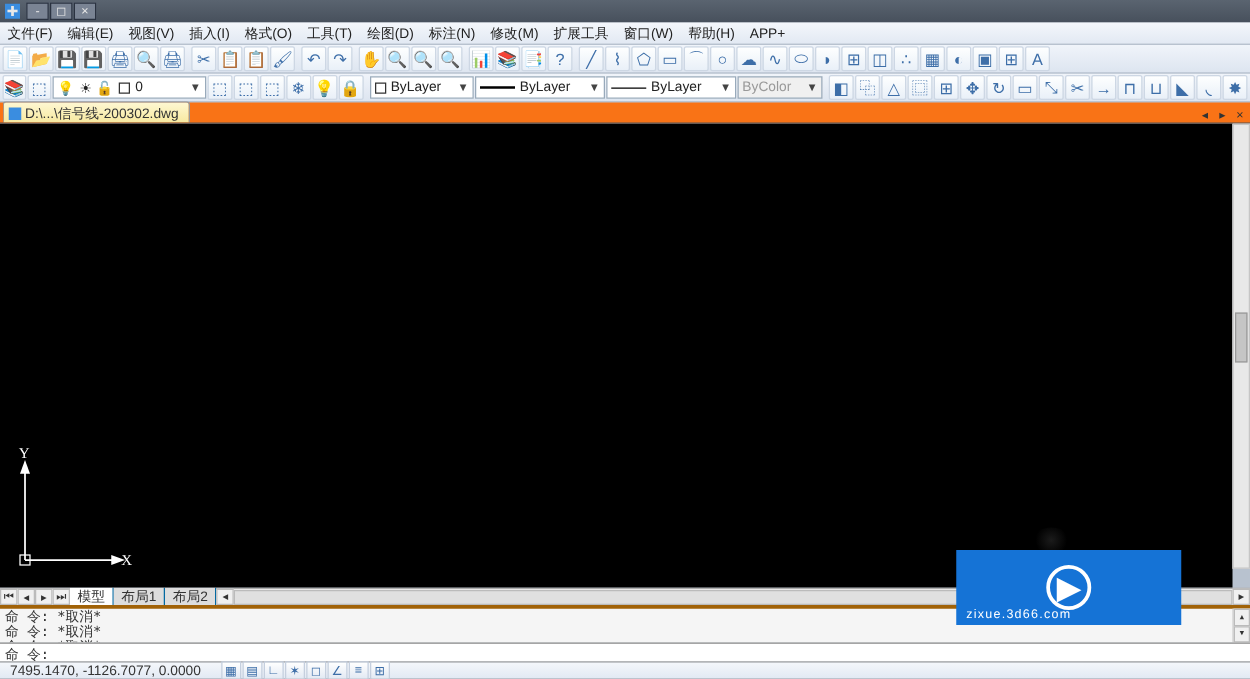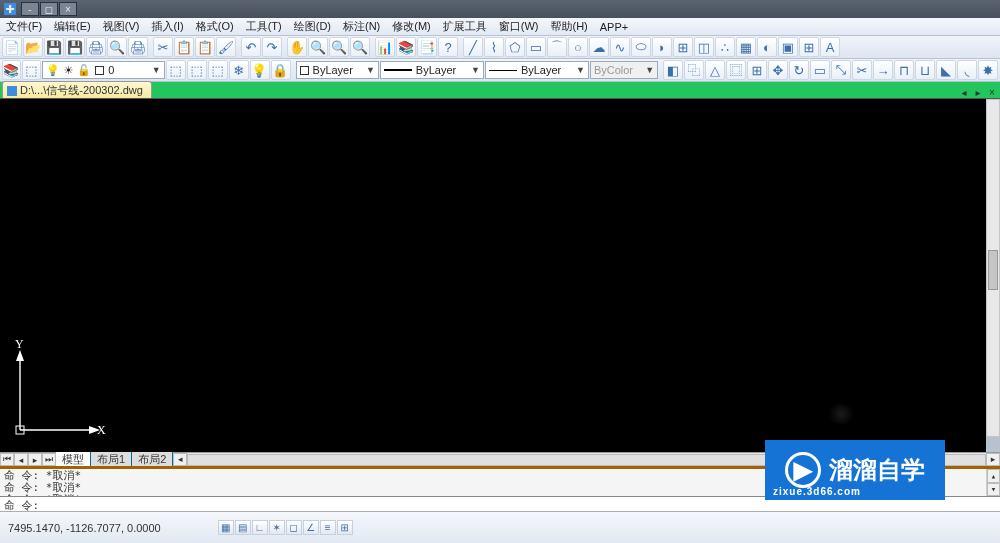--- a/index.html
+++ b/index.html
@@ -72,21 +72,21 @@
     font-size: 11px;
     color: #222;
     gap: 4px;
   }
   .layer-combo .swatch { width: 9px; height: 9px; background:#fff; border:1px solid #333; }
   .layer-combo .dd { margin-left:auto; font-size:9px; color:#444; }
   .wline { width:28px; height:2px; background:#000; display:inline-block; vertical-align:middle; }
   
   .doctab-row {
     height: 17px;
-    background: #22c55e;
+    background: #f97316;
     display: flex;
     align-items: flex-end;
     padding-left: 2px;
     border-bottom: 1px solid #555;
   }
   .doctab {
     background: linear-gradient(#fef7d2, #f7e9a0);
     border: 1px solid #999;
     border-bottom: none;
     padding: 1px 8px 0 4px;
@@ -165,47 +165,46 @@
   .cmdwin .cscroll{ width:14px; background:#e8e8e8; border-left:1px solid #ccc; display:flex; flex-direction:column;}
   .cmdwin .cscroll span{flex:1;border:1px solid #bbb;background:#f0f0f0;font-size:9px;display:flex;align-items:center;justify-content:center;}
   .cmdline{
     height:15px; background:#fff;
     border-top:1px solid #888;
     font-family:"SimSun",monospace; font-size:11px;
     padding:1px 4px; color:#333;
   }
   
   .status {
-    height: 32px;
+    height: 14px;
     background:linear-gradient(#f4f7fb,#e2e9f3);
     border-top:1px solid #adadad;
     display:flex; align-items:center;
     font-size:11px; color:#333;
     padding:0 2px;
-    gap:41px;
   }
   .status .coords{ padding:0 6px; }
   .status .sbtns{ display:flex; gap:1px; margin-left:10px;}
   .status .sbtn{ width:16px;height:15px; border:1px solid #c5cfde; background:linear-gradient(#fff,#e2e9f3); display:flex;align-items:center;justify-content:center;font-size:10px;color:#3d6ea8;}
   
   .watermark{
     position:absolute;
     right:55px; bottom:43px;
     width:180px; height:60px;
     background:#1573d6;
     display:flex; align-items:center; justify-content:center;
     gap:8px;
     color:#fff;
     font-size:24px; font-weight:bold;
   }
   .watermark .wicon{
     width:36px;height:36px;border:3px solid #fff;border-radius:50%;
     display:flex;align-items:center;justify-content:center;
   }
-  .watermark .sub{ position:absolute; left:8px; bottom:3px; font-size:10px; font-weight:bold; letter-spacing:1px;}
+  .watermark .sub{ position:absolute; left:8px; bottom:3px; font-size:10px; font-weight:normal; letter-spacing:1px;}
 </style>
 </head>
 <body>
 
 <div class="titlebar">
   <span class="app-icon">✚</span>
   <span class="winbtn">-</span>
   <span class="winbtn">◻</span>
   <span class="winbtn close">×</span>
 </div>
@@ -407,15 +406,14 @@
     <span class="sbtn">✶</span>
     <span class="sbtn">◻</span>
     <span class="sbtn">∠</span>
     <span class="sbtn">≡</span>
     <span class="sbtn">⊞</span>
   </div>
 </div>
 
 <div class="watermark">
   <span class="wicon">▶</span>
-  <span>溜溜自学</span>
   <span class="sub">zixue.3d66.com</span>
 </div>
 
 </body></html>

